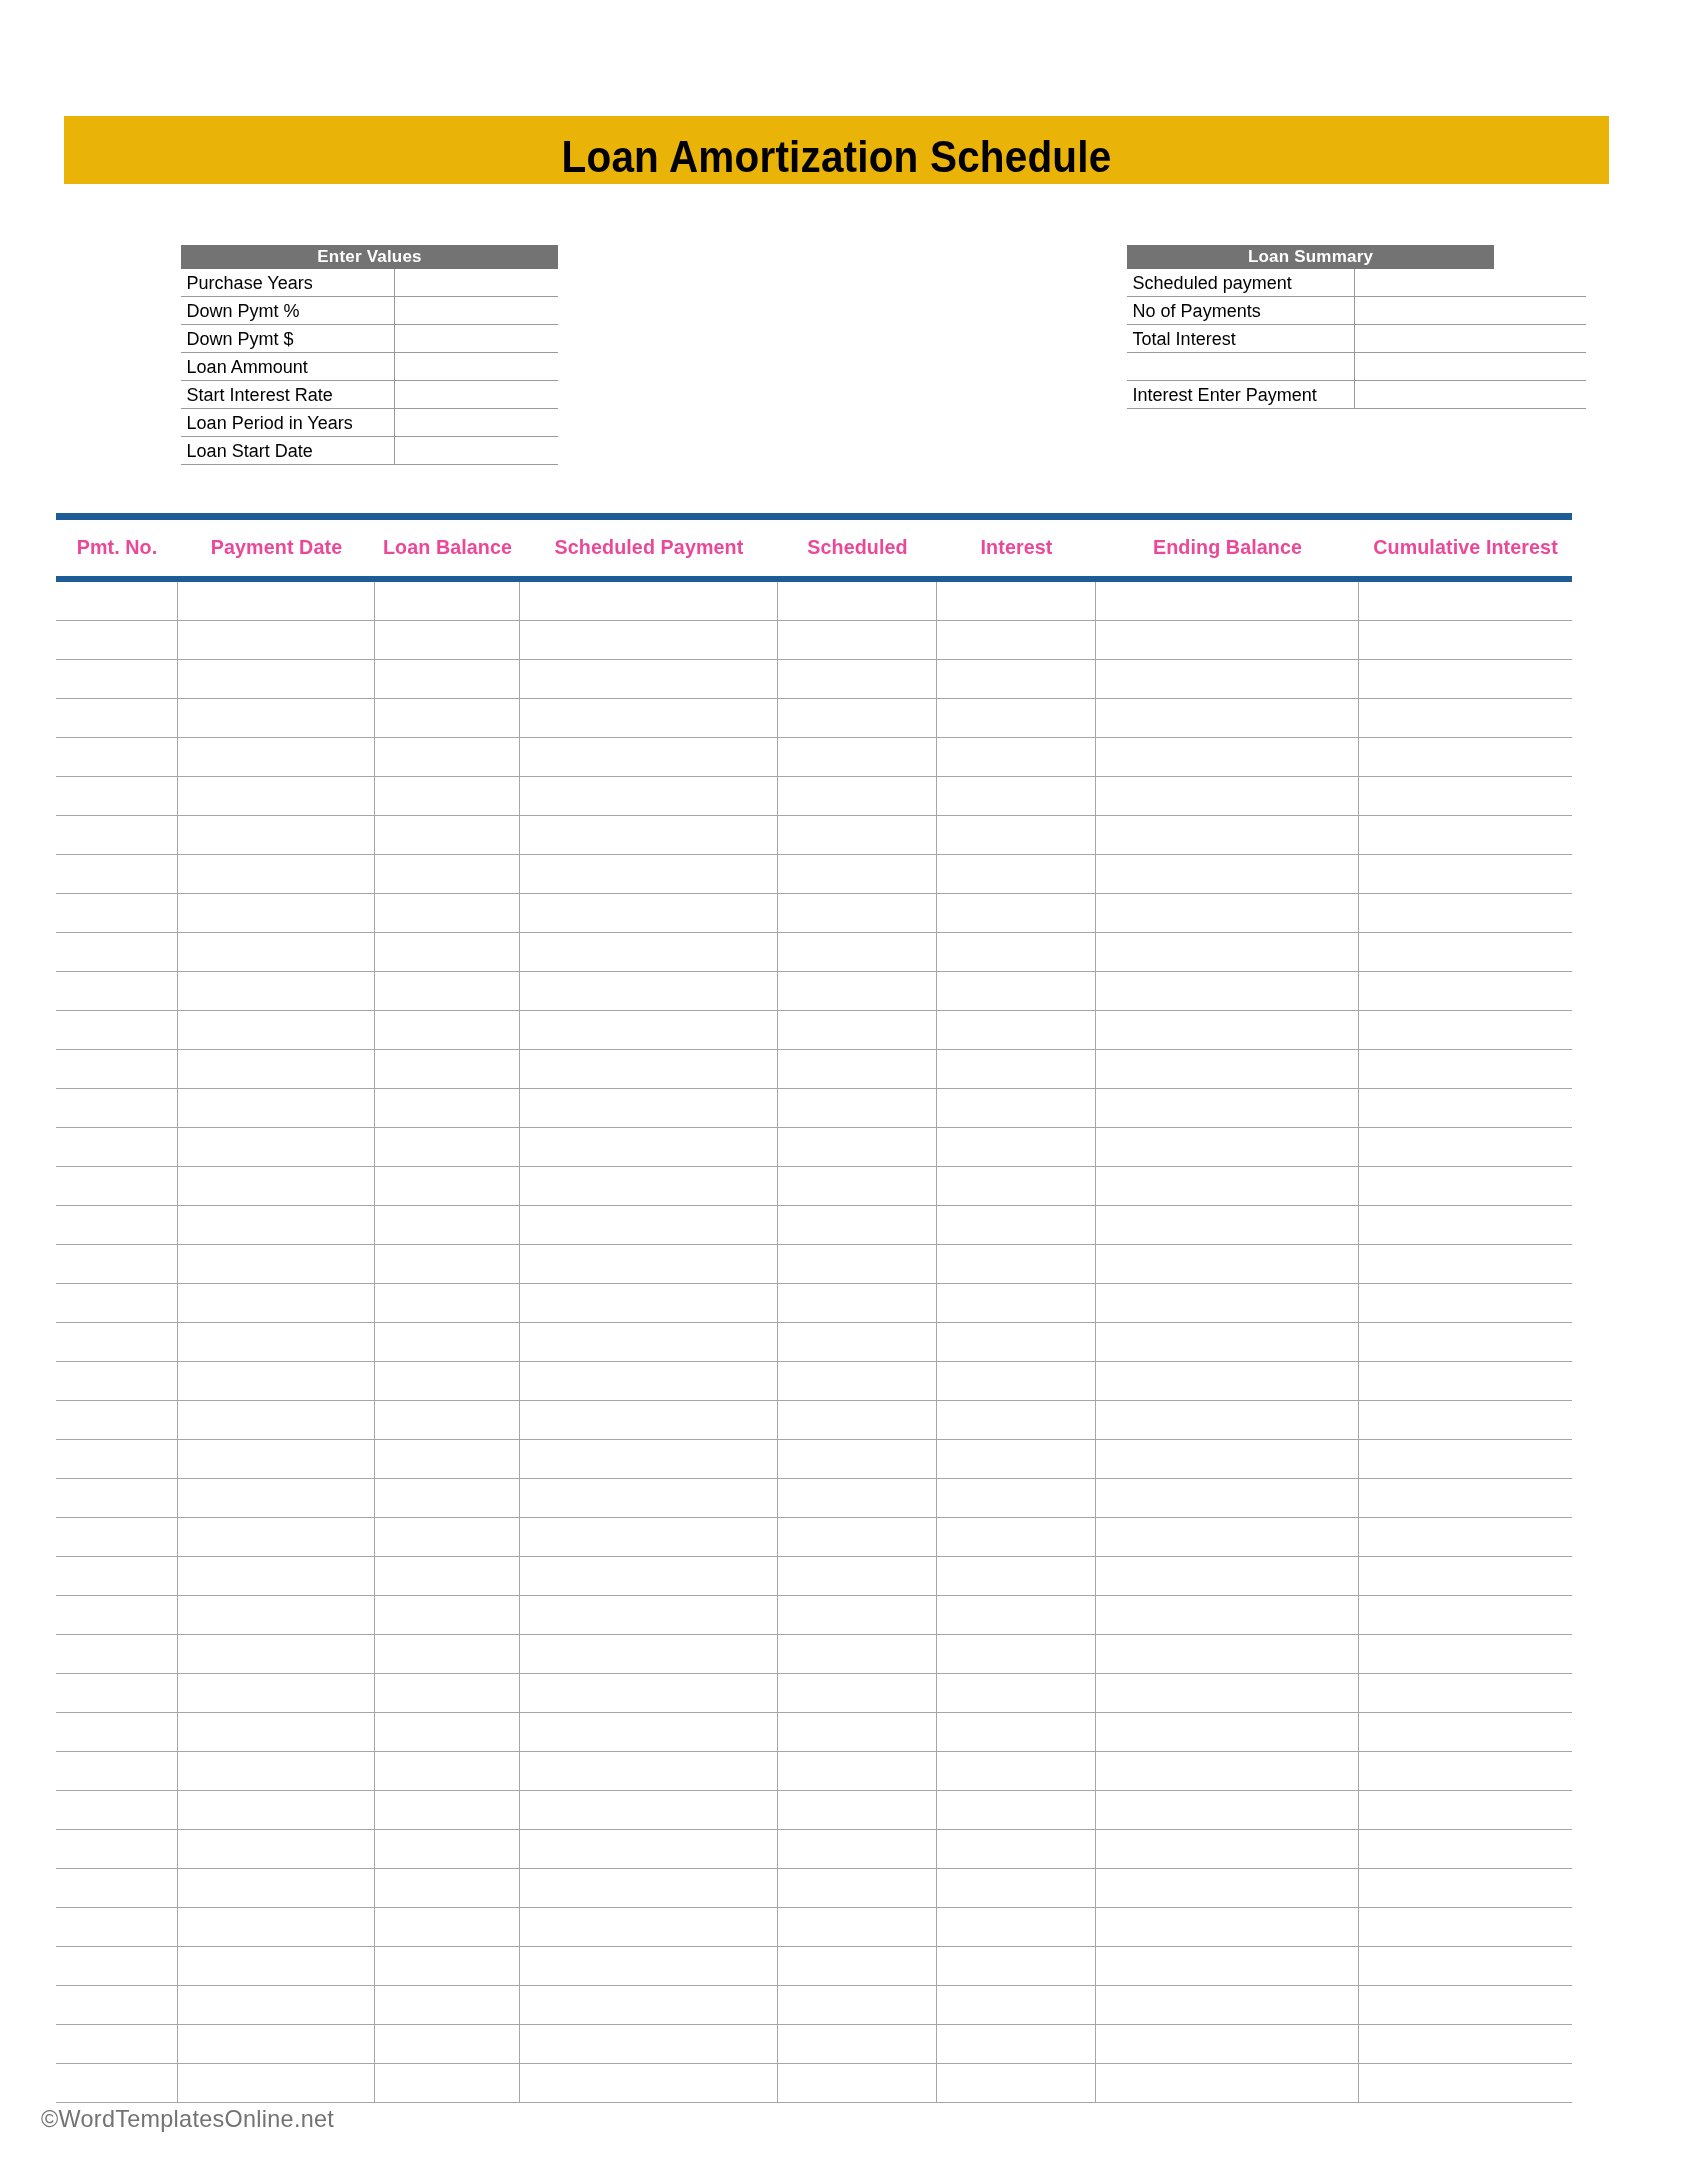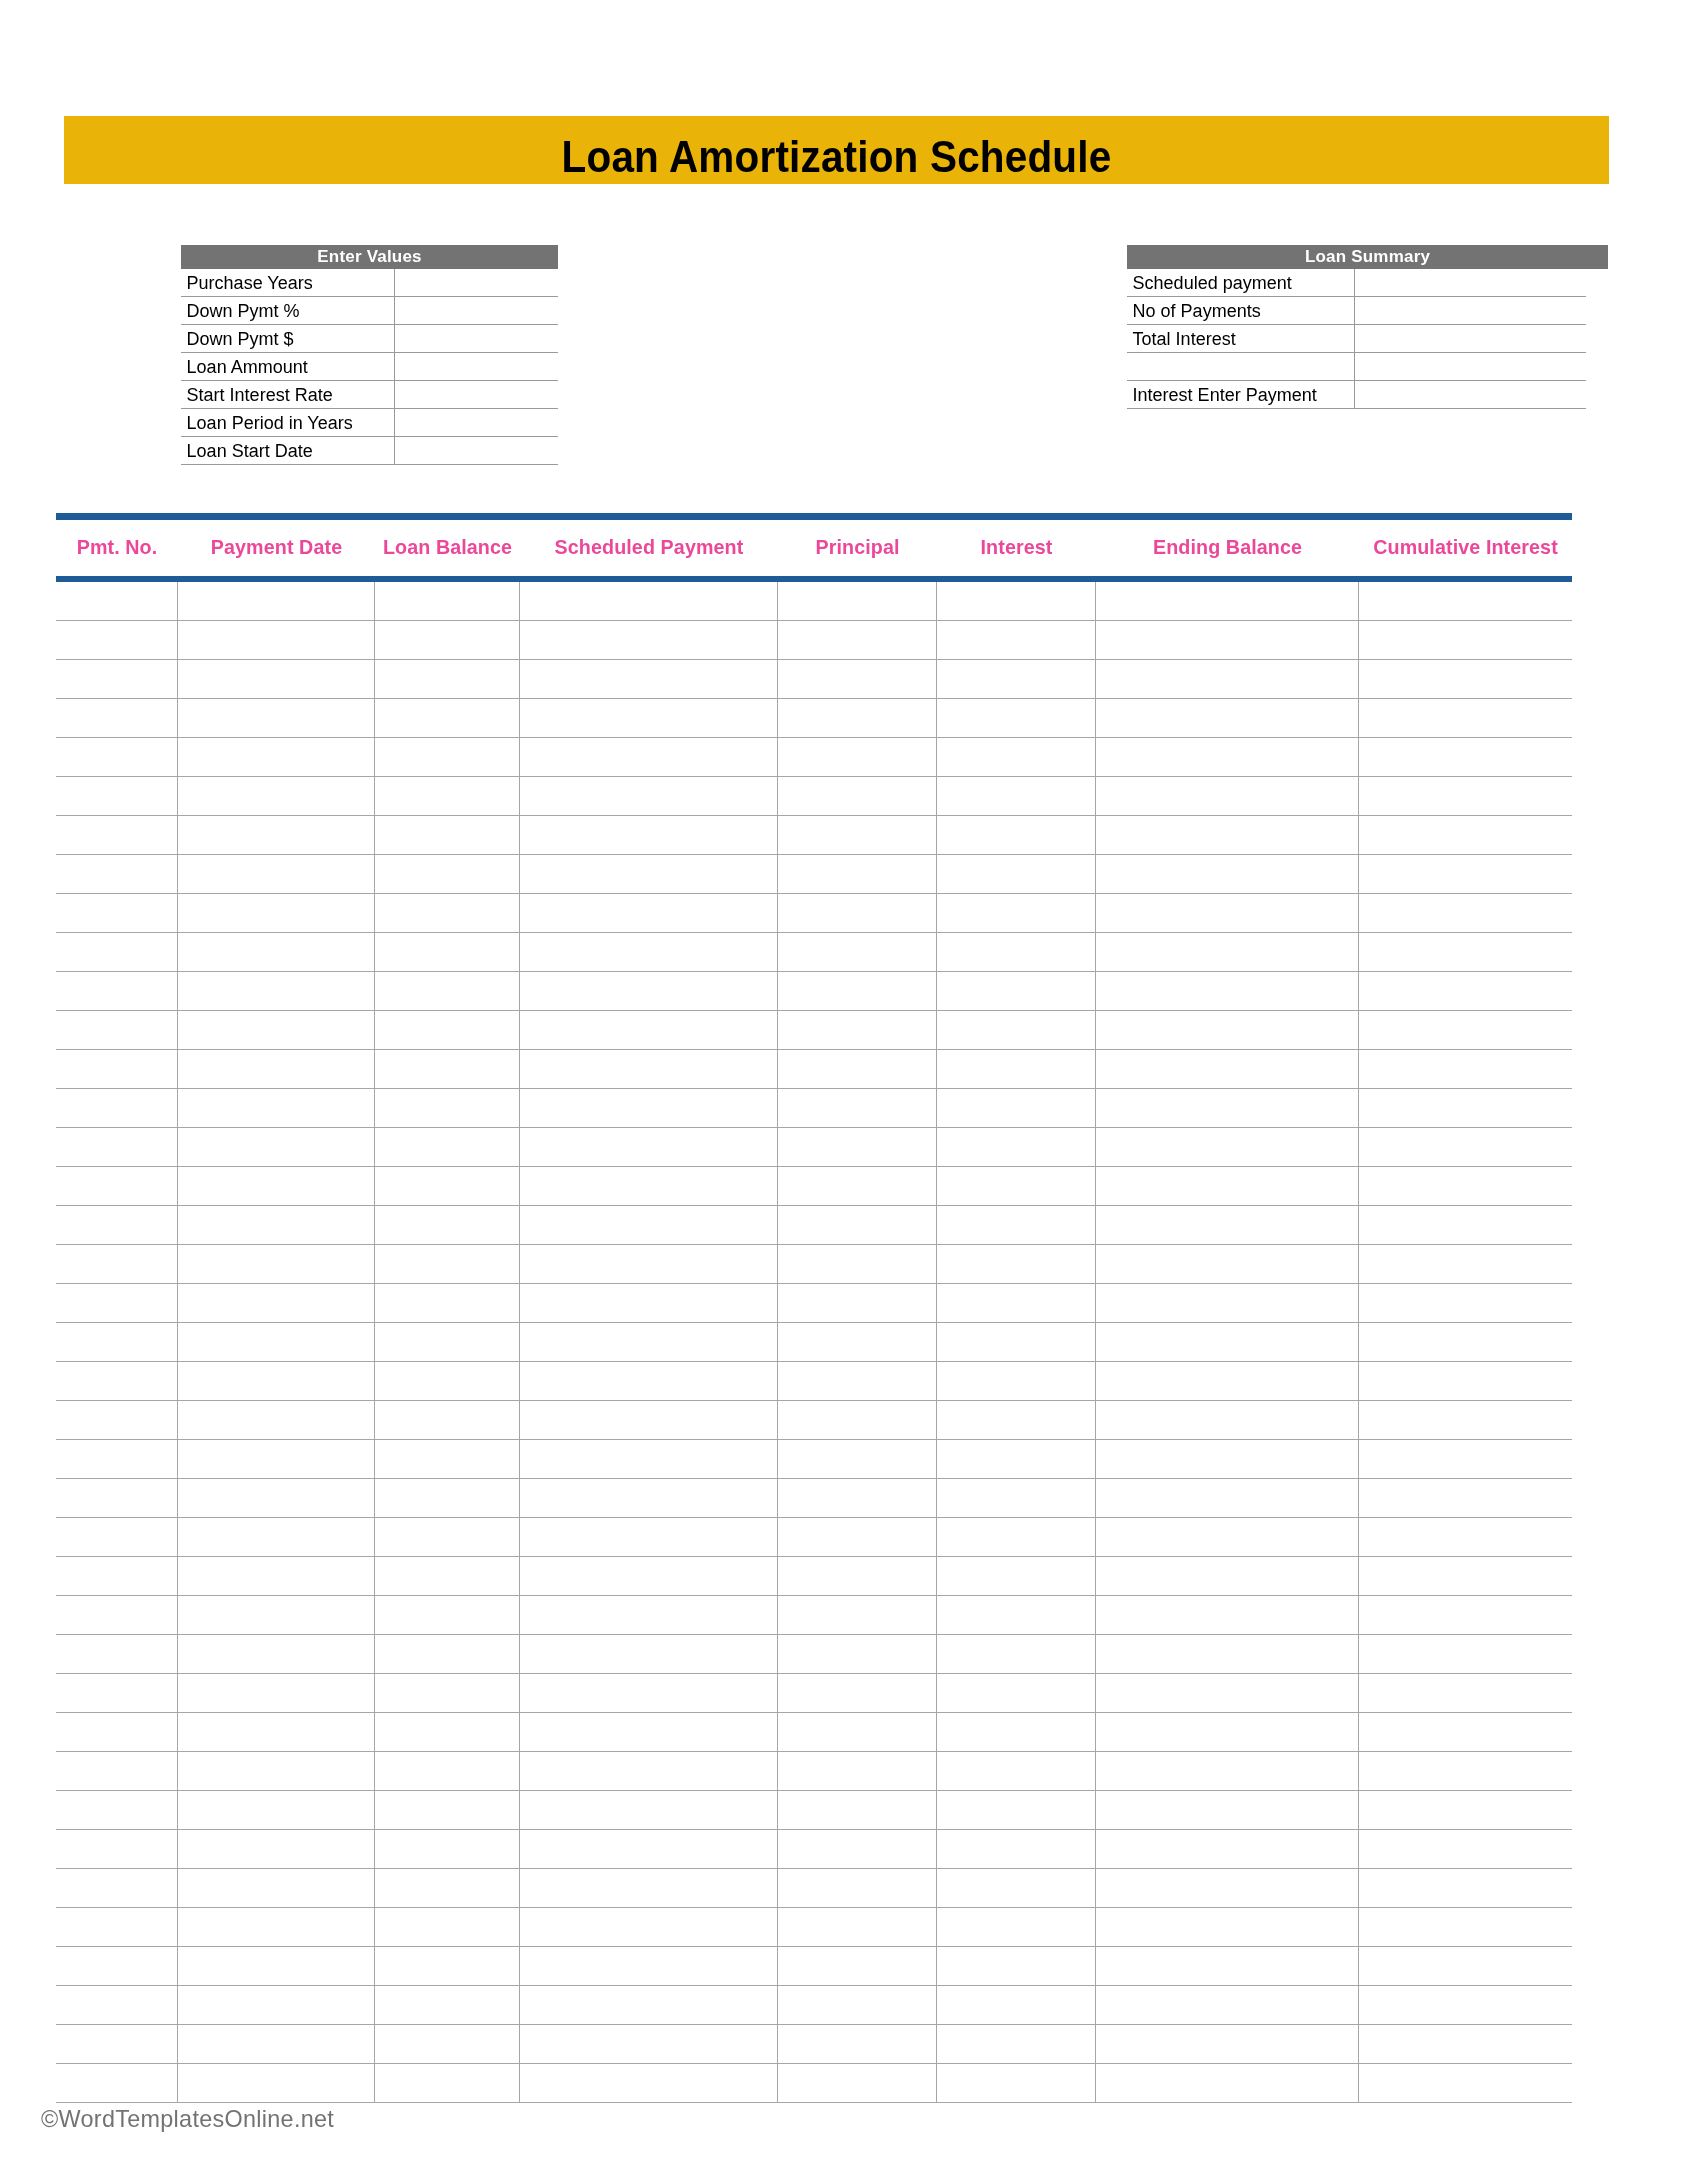--- a/index.html
+++ b/index.html
@@ -82,21 +82,21 @@
   .panel-row.blank .lbl { border-right: 1.4px solid #9a9a9a; }
 
   
   #panel-enter { left: 181px; top: 245px; width: 377px; }
   #panel-enter .panel-head { width: 377px; }
   #panel-enter .lbl { width: 214px; }
   #panel-enter .val { width: 163px; }
 
   
   #panel-summary { left: 1127px; top: 245px; width: 459px; }
-  #panel-summary .panel-head { width: 481px; }
+  #panel-summary .panel-head { width: 367px; }
   #panel-summary .lbl { width: 228px; }
   #panel-summary .val { width: 231px; }
 
   
   #schedule {
     position: absolute;
     left: 56px;
     top: 513px;
     width: 1516px;
   }
@@ -228,21 +228,21 @@
     </div>
 </div>
 
 <div id="schedule">
   <div class="rule-blue"></div>
   <div id="schedule-head">
       <div class="th c0">Pmt. No.</div>
       <div class="th c1">Payment Date</div>
       <div class="th c2">Loan Balance</div>
       <div class="th c3">Scheduled Payment</div>
-      <div class="th c4">Principal</div>
+      <div class="th c4">Scheduled</div>
       <div class="th c5">Interest</div>
       <div class="th c6">Ending Balance</div>
       <div class="th c7">Cumulative Interest</div>
     </div>
   <div class="rule-blue"></div>
   <div id="schedule-body">
       <div class="trow">
         <div class="td c0"></div>
         <div class="td c1"></div>
         <div class="td c2"></div>

